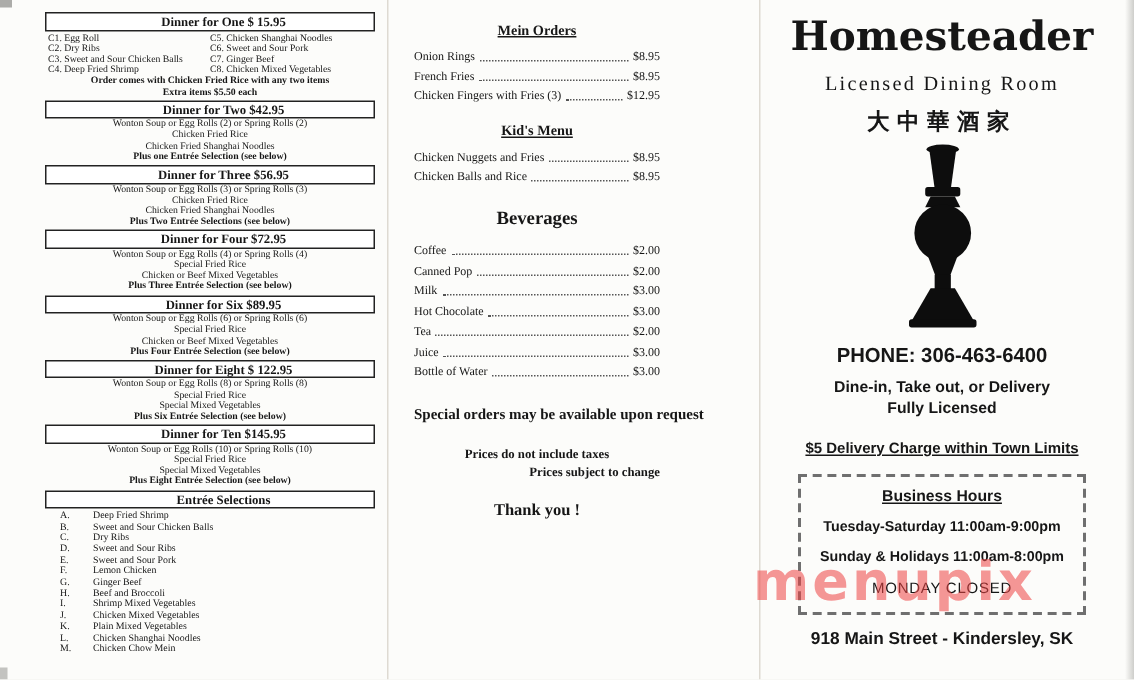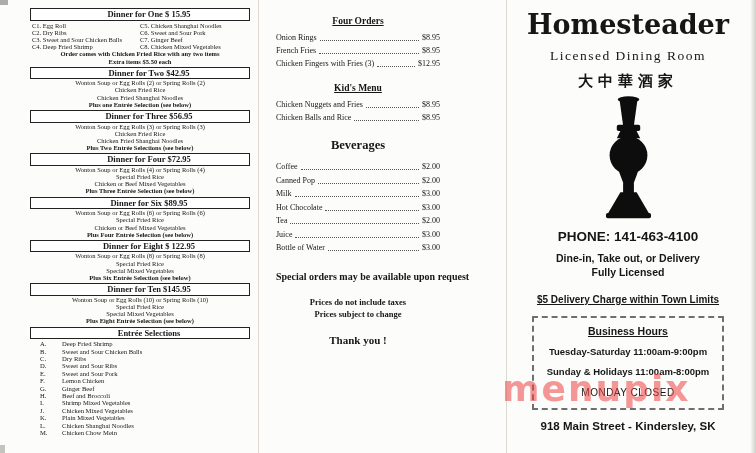--- a/index.html
+++ b/index.html
@@ -33,21 +33,21 @@
   .mid-head { text-align: center; font-weight: bold; font-size: 9.5px; text-decoration: underline; margin-bottom: 5px; }
   .mid-head.kid { margin-top: 13px; }
   .price-row { display: flex; align-items: flex-end; font-size: 8px; line-height: 13px; white-space: nowrap; }
   .price-row.bev { line-height: 13.5px; }
   .pname { flex: 0 0 auto; }
   .pprice { flex: 0 0 auto; }
   .dots { flex: 1 1 auto; border-bottom: 1px dotted #555; margin: 0 3px 3.5px; min-width: 6px; }
   .bev-head { text-align: center; font-weight: bold; font-size: 12.5px; margin: 14px 0 7px; }
   .note { font-weight: bold; font-size: 10px; margin-top: 16px; white-space: nowrap; }
   .note-center { text-align: center; font-weight: bold; font-size: 8.5px; margin-top: 14px; line-height: 12px; }
-  .note-center2 { text-align: center; font-weight: bold; font-size: 8.5px; line-height: 12px; }
+  .note-center2 { text-align: right; font-weight: bold; font-size: 8.5px; line-height: 12px; }
   .thanks { text-align: center; font-weight: bold; font-size: 11px; margin-top: 14px; }
 
   
   .col-right { position: absolute; left: 514px; top: 10px; width: 228px; text-align: center; }
   .brand { font-family: "DejaVu Serif", serif; font-weight: bold; font-size: 27px; line-height: 30px; }
   .sub { font-size: 13.5px; letter-spacing: 1.5px; margin-top: 8px; }
   .cjk { font-size: 15px; font-weight: bold; letter-spacing: 5px; margin-top: 8px; }
   .lamp { margin-top: 4px; line-height: 0; }
   .phone { font-family: "Liberation Sans", sans-serif; font-weight: bold; font-size: 13.5px; margin-top: 8px; }
   .svc { font-family: "Liberation Sans", sans-serif; font-weight: bold; font-size: 10.5px; margin-top: 8px; line-height: 12px; }
@@ -184,21 +184,21 @@
           <span class="entree-name">Chicken Shanghai Noodles</span>
         </div>
         <div class="entree-row">
           <span class="entree-letter">M.</span>
           <span class="entree-name">Chicken Chow Mein</span>
         </div>
       </div>
   </div>
 
   <div class="col-mid">
-    <div class="mid-head">Four Orders</div>
+    <div class="mid-head">Mein Orders</div>
     <div id="side-orders-list">
         <div class="price-row">
           <span class="pname">Onion Rings</span>
           <span class="dots"></span>
           <span class="pprice">$8.95</span>
         </div>
         <div class="price-row">
           <span class="pname">French Fries</span>
           <span class="dots"></span>
           <span class="pprice">$8.95</span>
@@ -283,21 +283,21 @@
           <polygon points="26,40 44,40 48,48 22,48"></polygon>
           <ellipse cx="35" cy="67" rx="21" ry="21"></ellipse>
           <polygon points="24,84 46,84 40,100 30,100"></polygon>
           <rect x="29" y="98" width="12" height="12"></rect>
           <polygon points="12,132 58,132 44,108 26,108"></polygon>
           <rect x="10" y="131" width="50" height="6" rx="2"></rect>
         </g>
       </svg>
     </div>
 
-    <div class="phone">PHONE: 141-463-4100</div>
+    <div class="phone">PHONE: 306-463-6400</div>
     <div class="svc">Dine-in, Take out, or Delivery</div>
     <div class="svc svc2">Fully Licensed</div>
     <div class="dlv">$5 Delivery Charge within Town Limits</div>
 
     <div class="hours-box">
       <div class="hours-title">Business Hours</div>
       <div class="hours-line">Tuesday-Saturday 11:00am-9:00pm</div>
       <div class="hours-line">Sunday &amp; Holidays 11:00am-8:00pm</div>
       <div class="hours-closed">MONDAY CLOSED</div>
     </div>

